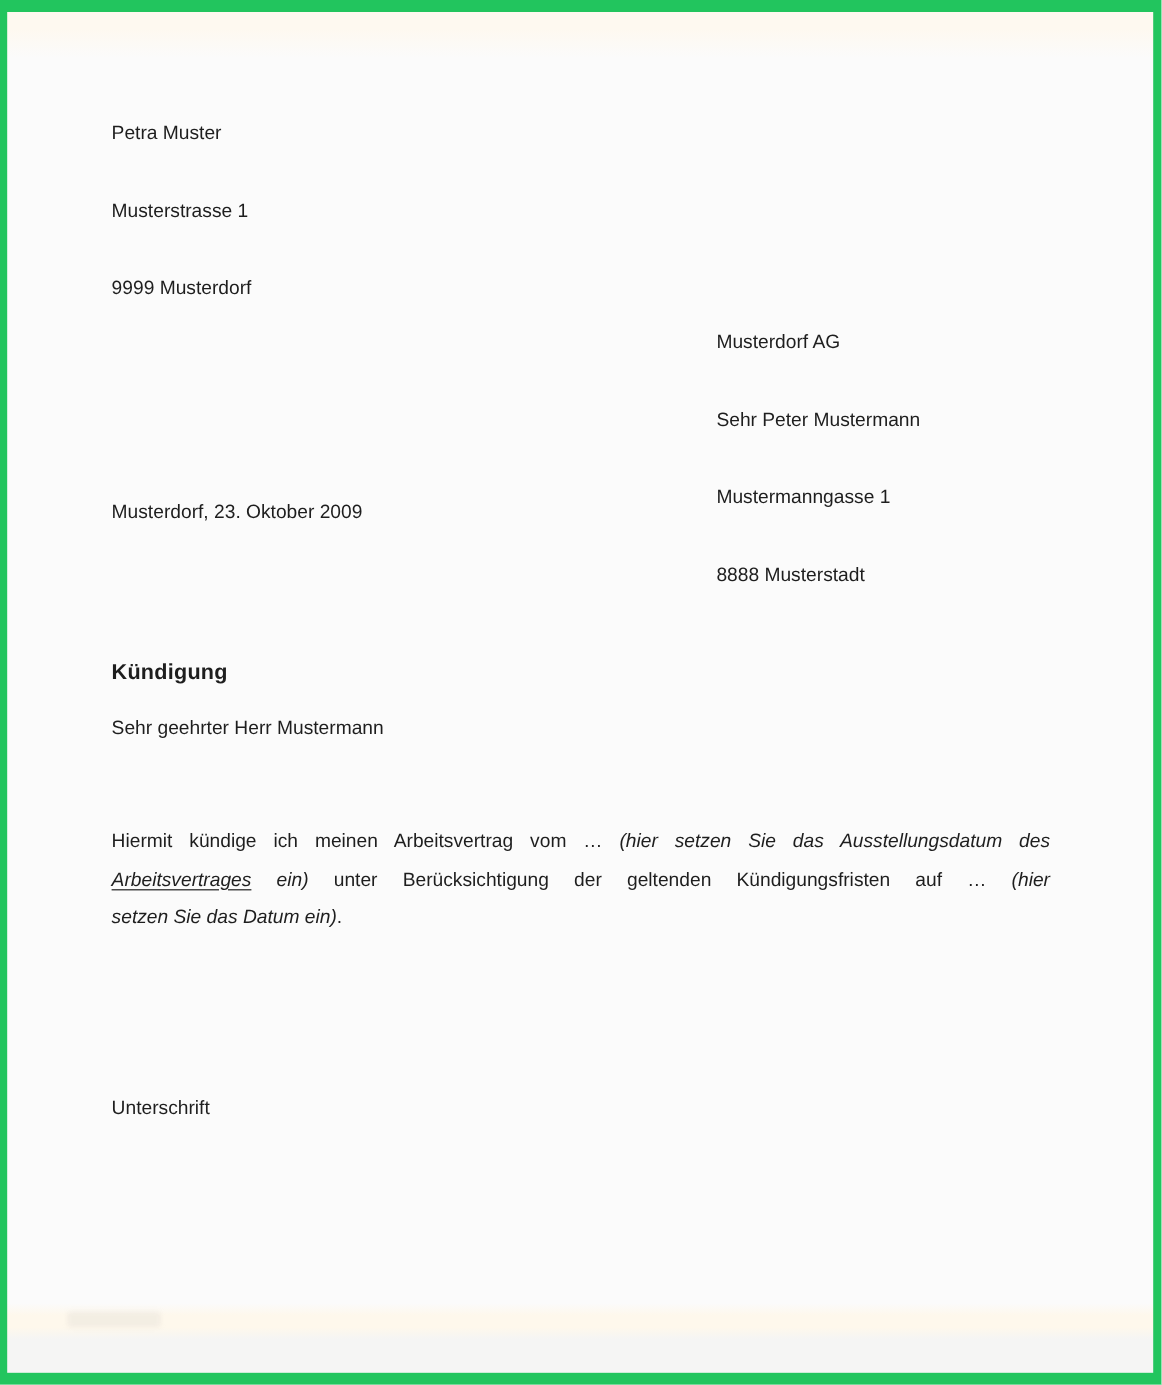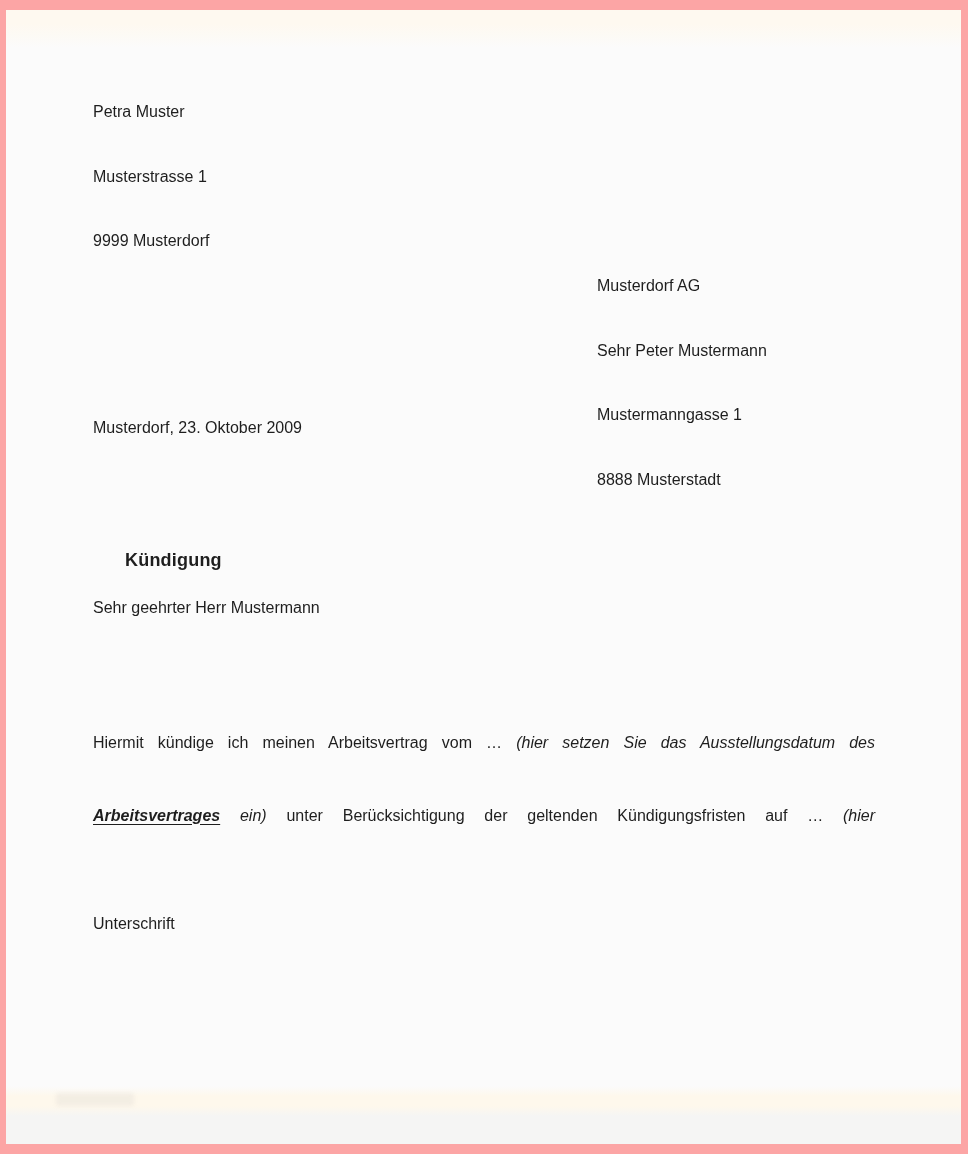--- a/index.html
+++ b/index.html
@@ -4,21 +4,21 @@
 <style>
   html, body {
     margin: 0;
     padding: 0;
     background: #ffffff;
   }
   .page {
     position: relative;
     width: 968px;
     height: 1154px;
-    background: #fca5a5; 
+    background: #22c55e; 
     font-family: "Liberation Sans", sans-serif;
     color: #1E1E1E;
     overflow: hidden;
   }
   .paper {
     position: absolute;
     left: 6px;
     top: 10px;
     right: 7px;
     bottom: 10px;
@@ -44,43 +44,41 @@
   .sender     { left: 87px;  top: 48px;  }
   .recipient  { left: 591px; top: 222px; }
   .dateline   { left: 87px;  top: 408px; line-height: 20px; }
   .subject {
     left: 87px;
     top: 538px;
     font-size: 18px;
     font-weight: bold;
     letter-spacing: 0.2px;
     line-height: 24px;
-    margin-left: 32px;
   }
   .salutation { left: 87px; top: 588px; line-height: 20px; }
   .bodytext {
     left: 87px;
     top: 676px;
     width: 782px;
     line-height: 31.5px;
     white-space: normal;
   }
   .body-line {
     display: block;
     text-align: justify;
   }
   .body-line.full {
     text-align-last: justify;
-    margin-top: 41px;
   }
   .body-line.last {
     text-align: left;
   }
   .it { font-style: italic; }
-  .u  { text-decoration: underline; text-underline-offset: 3px; font-weight: bold; }
+  .u  { text-decoration: underline; text-underline-offset: 3px; }
   .thanks    { left: 87px; top: 817px; line-height: 20px; }
   .signature { left: 87px; top: 904px; line-height: 20px; }
   .smudge {
     position: absolute;
     left: 50px;
     top: 1083px;
     width: 78px;
     height: 13px;
     background: rgba(180, 180, 180, 0.14);
     border-radius: 3px;
@@ -116,20 +114,21 @@
       <span class="body-line full">
         <span>Hiermit kündige ich meinen Arbeitsvertrag vom …</span>
         <span class="it">(hier setzen Sie das Ausstellungsdatum des</span>
       </span>
       <span class="body-line full">
         <span class="it u">Arbeitsvertrages</span>
         <span class="it">ein)</span>
         <span>unter Berücksichtigung der geltenden Kündigungsfristen auf …</span>
         <span class="it">(hier</span>
       </span>
+      <span class="body-line last"><span class="it">setzen Sie das Datum ein)</span><span>.</span></span>
     </div>
 
 
     <div class="block signature">Unterschrift</div>
 
     <div class="smudge"></div>
 
   </div>
 </div>
 

